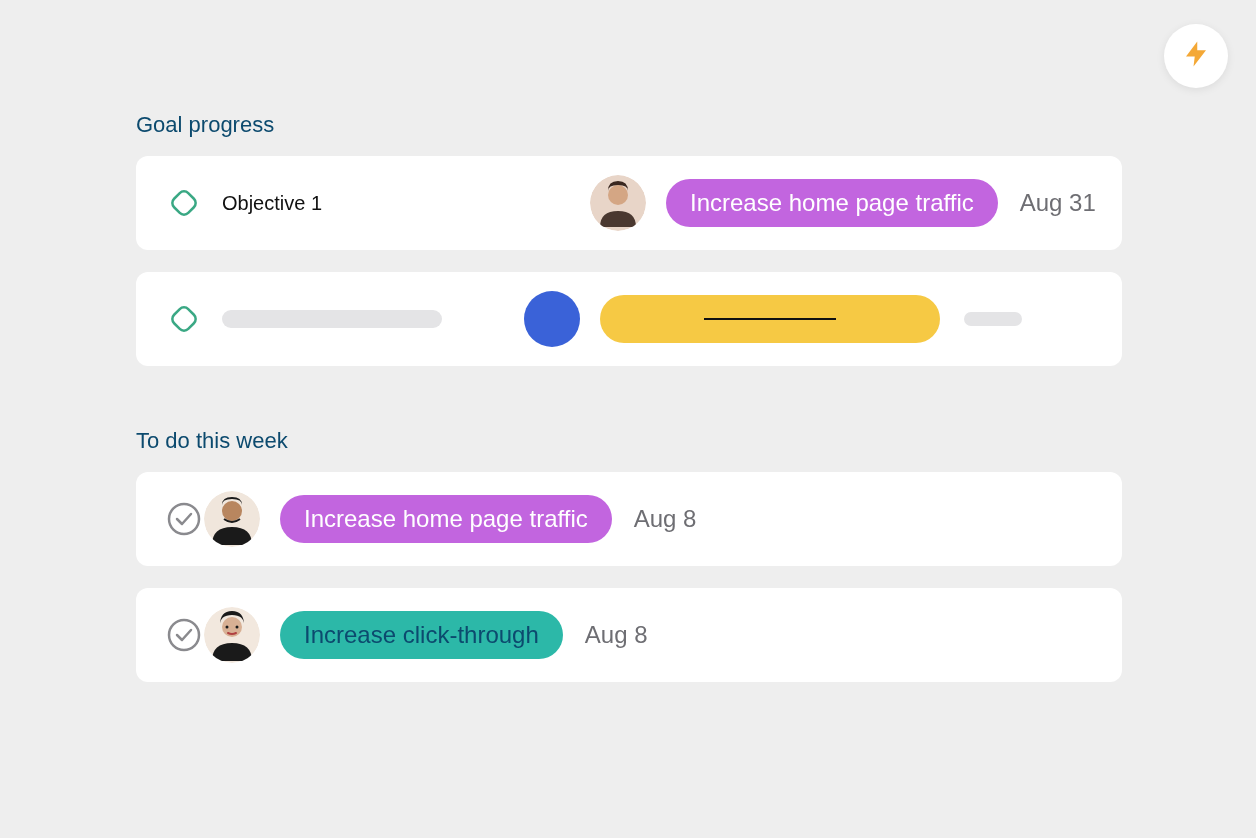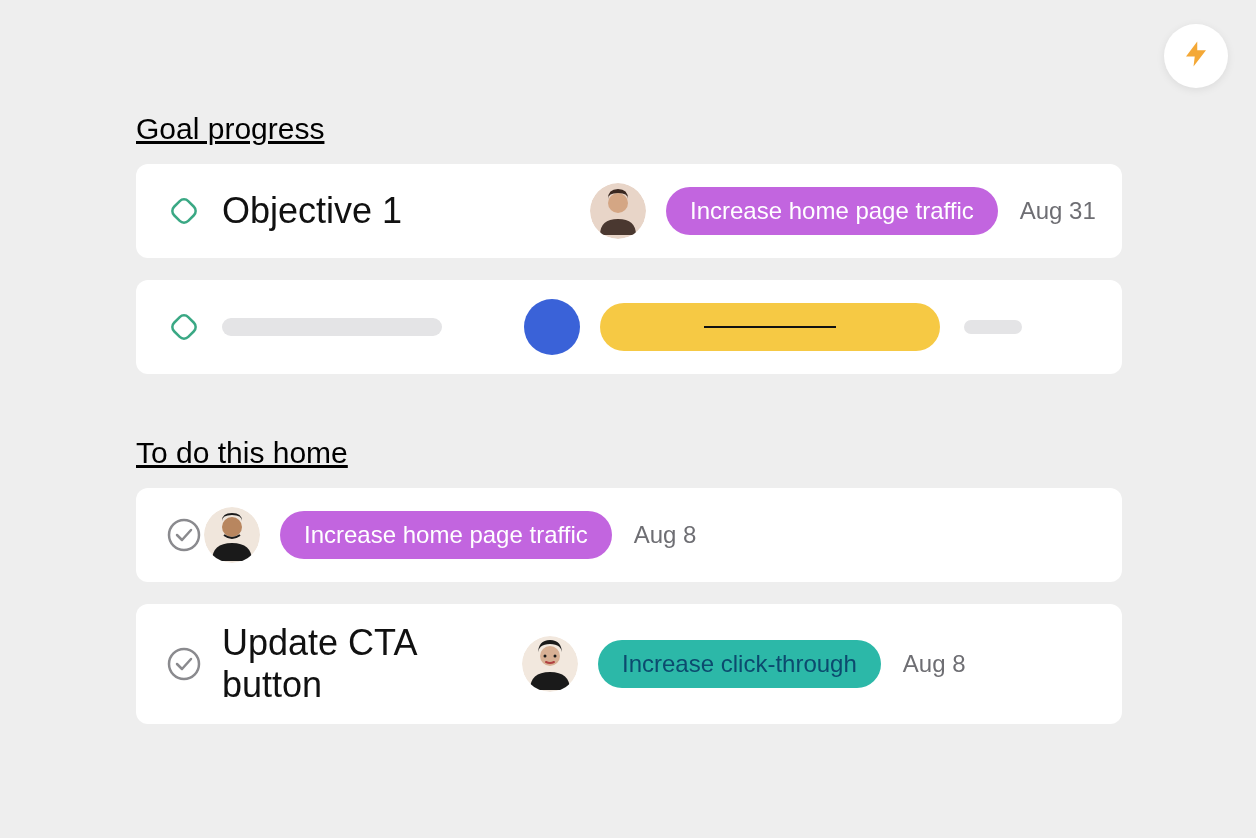--- a/index.html
+++ b/index.html
@@ -30,25 +30,24 @@
       cursor: pointer;
     }
     .fab svg {
       width: 30px;
       height: 30px;
     }
     .content {
       padding: 112px 134px 0 136px;
     }
     .section-title {
-      font-size: 30px;
+      font-size: 22px;
       font-weight: 500;
-      color: #000000;
+      color: #0c4a6e;
       margin-bottom: 18px;
-      text-decoration: underline;
     }
     .card {
       background: #ffffff;
       border-radius: 12px;
       padding: 18px 28px;
       display: flex;
       align-items: center;
       margin-bottom: 22px;
       min-height: 94px;
     }
@@ -70,21 +69,21 @@
       display: flex;
       align-items: center;
       justify-content: center;
       flex-shrink: 0;
     }
     .check-icon svg {
       width: 36px;
       height: 36px;
     }
     .item-title {
-      font-size: 36px;
+      font-size: 20px;
       font-weight: 400;
       color: #111;
       margin-left: 18px;
       flex: 0 0 auto;
       width: 300px;
     }
     .item-title-wide {
       width: 300px;
     }
     .avatar {
@@ -218,21 +217,21 @@
       </svg>
     </span>
     <span class="ph-title"></span>
     <span class="ph-avatar"></span>
     <span class="ph-tag"></span>
     <span class="ph-date"></span>
   </div>
 
   <div class="section-gap"></div>
 
-  <div class="section-title">To do this home</div>
+  <div class="section-title">To do this week</div>
 
   <div class="card row-task">
     <span class="check-icon">
       <svg viewBox="0 0 36 36">
         <circle cx="18" cy="18" r="15" fill="none" stroke="#8a8a8e" stroke-width="2.5"></circle>
         <path d="M11 18 L16 23 L25 13" fill="none" stroke="#8a8a8e" stroke-width="2.5" stroke-linecap="round" stroke-linejoin="round"></path>
       </svg>
     </span>
     <span class="avatar">
       <svg viewBox="0 0 56 56">
@@ -247,21 +246,20 @@
     <span class="date">Aug 8</span>
   </div>
 
   <div class="card row-task">
     <span class="check-icon">
       <svg viewBox="0 0 36 36">
         <circle cx="18" cy="18" r="15" fill="none" stroke="#8a8a8e" stroke-width="2.5"></circle>
         <path d="M11 18 L16 23 L25 13" fill="none" stroke="#8a8a8e" stroke-width="2.5" stroke-linecap="round" stroke-linejoin="round"></path>
       </svg>
     </span>
-    <span class="item-title">Update CTA button</span>
     <span class="avatar">
       <svg viewBox="0 0 56 56">
         <circle cx="28" cy="28" r="28" fill="#f2e8de"></circle>
         <circle cx="28" cy="20" r="10" fill="#d8b094"></circle>
         <path d="M8 54 Q8 36 28 36 Q48 36 48 54 Z" fill="#1a1a1a"></path>
         <path d="M16 18 Q16 4 28 4 Q40 4 40 18 Q40 8 28 8 Q16 8 16 18 Z" fill="#1a1a1a"></path>
         <circle cx="23" cy="20" r="1.5" fill="#1a1a1a"></circle>
         <circle cx="33" cy="20" r="1.5" fill="#1a1a1a"></circle>
         <path d="M24 26 Q28 28 32 26" fill="none" stroke="#b04040" stroke-width="2" stroke-linecap="round"></path>
       </svg>

